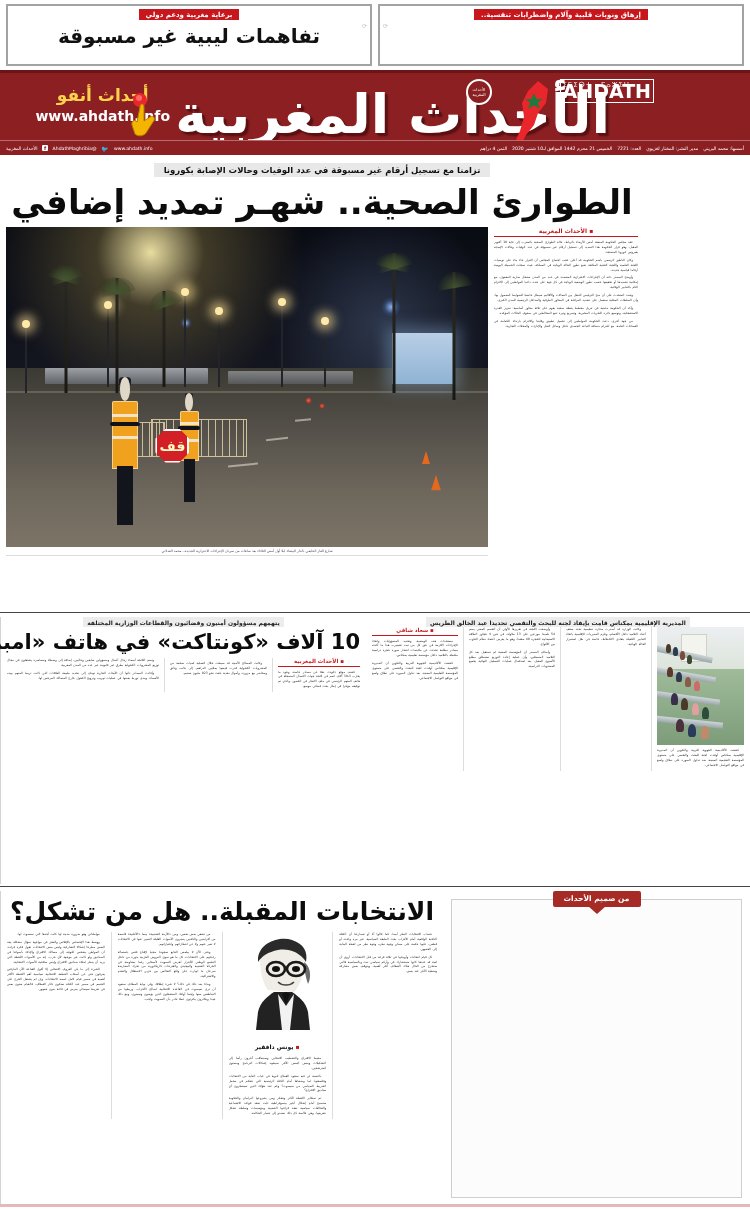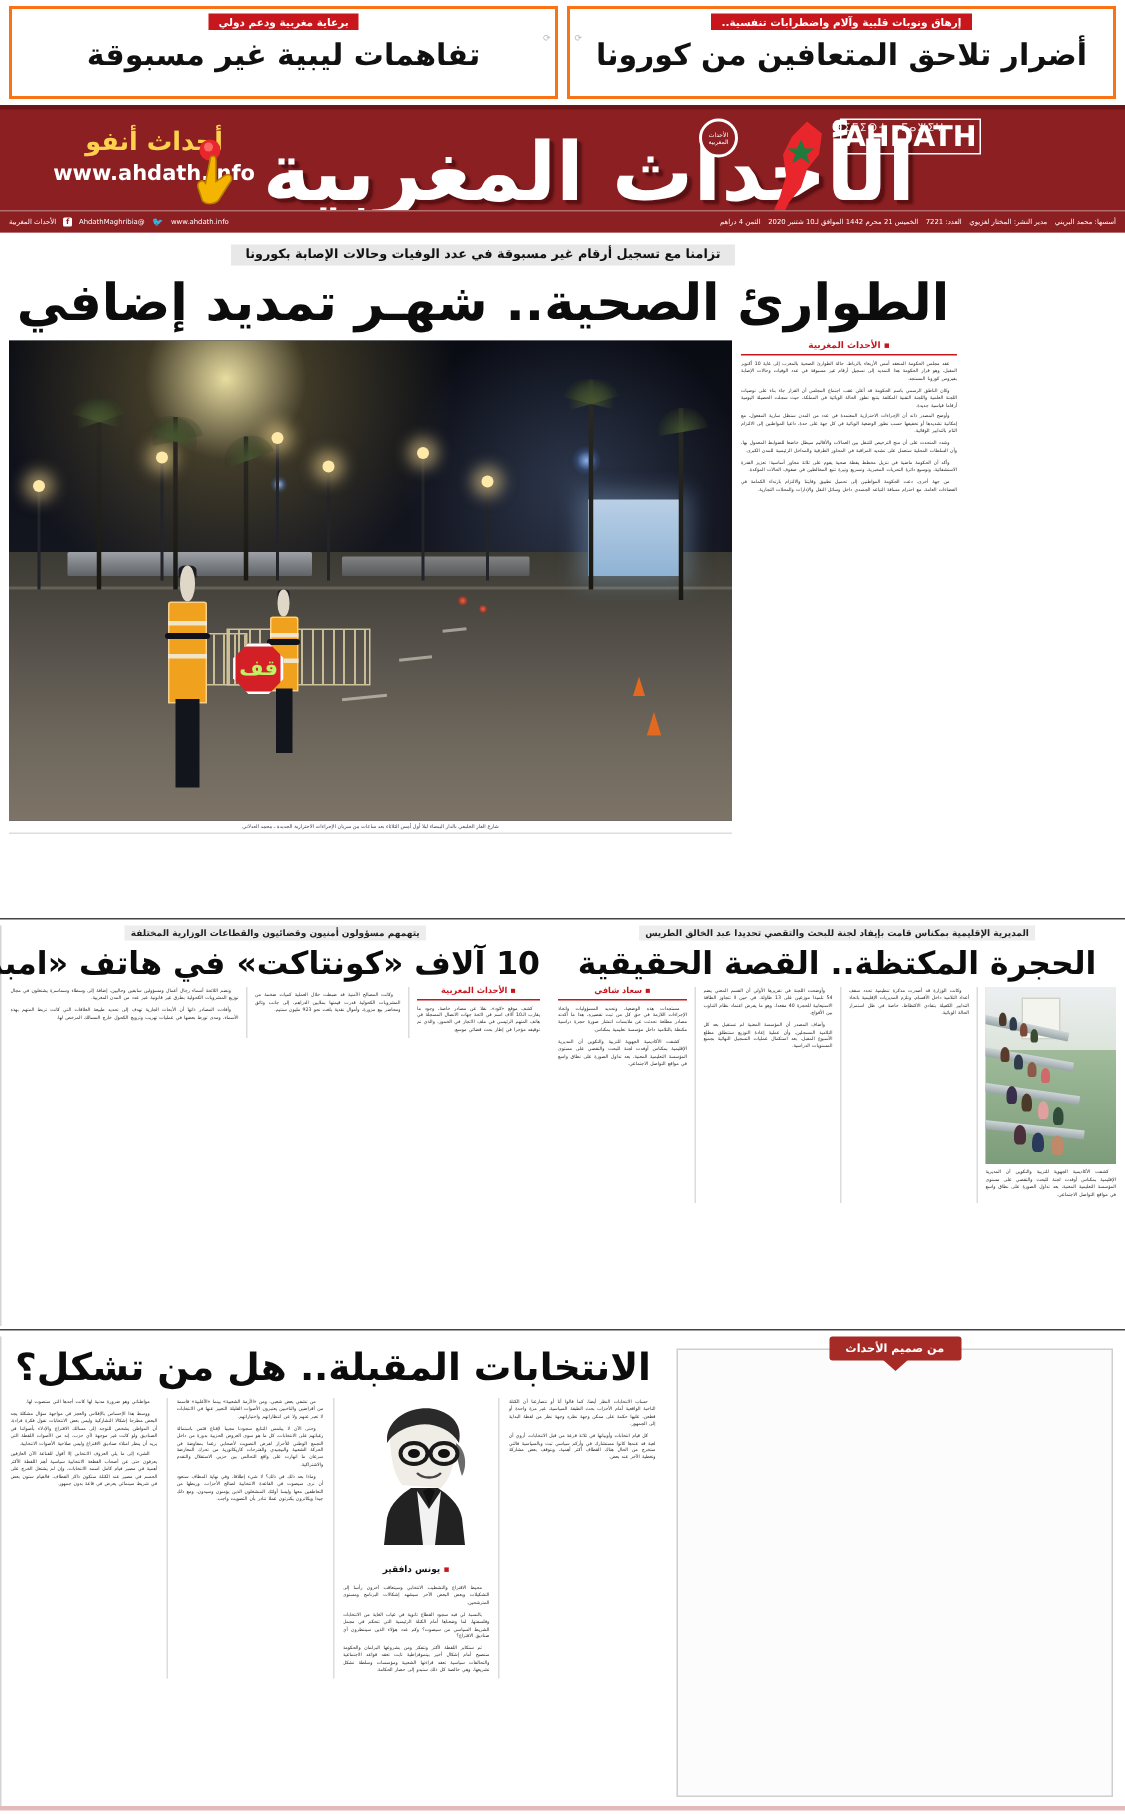--- a/index.html
+++ b/index.html
@@ -25,21 +25,21 @@
   .copy p { margin-bottom: 3px; text-indent: 5px; }
 
   
   .teaser-strip {
     position: absolute; top: 0; left: 0; width: 750px; height: 68px;
     display: flex; flex-direction: row-reverse; gap: 6px;
     padding: 4px 6px 2px 6px;
   }
   .teaser {
     flex: 1; position: relative;
-    border: 2px solid #f97316;
+    border: 2px solid #a3a3a3;
     background: #fff;
     display: flex; flex-direction: column; align-items: center;
     justify-content: flex-start;
     padding-top: 3px;
   }
   .teaser-kicker {
     background: #c8161d; color: #fff;
     font-size: 7px; font-weight: bold;
     padding: 1.5px 7px; letter-spacing: -0.2px;
     white-space: nowrap;
@@ -184,21 +184,21 @@
   .cop .vest-stripe { position:absolute; left:0; width:100%; height:3px; background:#f2f0e6; opacity:.85; }
   .cop .legs { position:absolute; width:58%; height:40%; bottom:0; left:21%; background:#13151d; }
   .cop .head { position:absolute; width:40%; height:16%; top:0; left:30%;
       background:#dfd7c8; border-radius:50%; }
   .cop .cap { position:absolute; width:46%; height:5%; top:0; left:27%;
       background:#1a1c26; border-radius:40% 40% 0 0; }
   .cop .arms { position:absolute; width:118%; height:4px; top:30%; left:-9%;
       background:#10121a; border-radius:2px; }
   .stopsign { position:absolute; background:#d32027; border:2px solid #fff;
       display:flex; align-items:center; justify-content:center;
-      color:#bef264; font-size:14px; font-weight:bold;
+      color:#fef9c3; font-size:14px; font-weight:bold;
       clip-path: polygon(30% 0,70% 0,100% 30%,100% 70%,70% 100%,30% 100%,0 70%,0 30%); }
   .cone { position:absolute; width:0; height:0;
       border-left:4px solid transparent; border-right:4px solid transparent;
       border-bottom:13px solid #e2691f; }
   .taillight { position:absolute; border-radius:50%;
       background: radial-gradient(circle, rgba(255,90,60,1) 0%, rgba(200,40,20,.35) 60%, transparent 75%); }
   .tram { position:absolute; background: linear-gradient(180deg, rgba(190,195,205,.75), rgba(120,128,140,.55));
       border-radius:1px; }
 
   
@@ -304,21 +304,20 @@
 
 <div class="teaser-strip">
   <div class="teaser">
     <span class="teaser-corner tc-r">⟳</span>
     <div class="teaser-kicker">برعاية مغربية ودعم دولي</div>
     <div class="teaser-head">تفاهمات ليبية غير مسبوقة</div>
   </div>
   <div class="teaser">
     <span class="teaser-corner tc-l">⟳</span>
     <div class="teaser-kicker">إرهاق ونوبات قلبية وآلام واضطرابات تنفسية..</div>
-    <div class="teaser-head">أضرار تلاحق المتعافين من كورونا</div>
   </div>
 </div>
 
 <div class="masthead">
 
   <div class="logo-wrap">
     <div class="logo-text">الأحداث المغربية</div>
   </div>
 
   <svg class="logo-map" viewBox="0 0 46 74">
@@ -492,21 +491,20 @@
         </div>
         <div class="copy" id="mr-copy-c">
             <p>كشف موقع «كود»، نقلا عن مصادر خاصة، وجود ما يقارب الـ10 آلاف اسم في لائحة جهات الاتصال المسجلة في هاتف المتهم الرئيسي في ملف الاتجار في الخمور، والذي تم توقيفه مؤخرا في إطار بحث قضائي موسع.</p>
           </div>
       </div>
     </div>
   </div>
 
   <div class="mid-col mid-left">
     <div class="mid-kicker">المديرية الإقليمية بمكناس قامت بإيفاد لجنة للبحث والتقصي تحديدا عبد الخالق الطريس</div>
-    <div class="mid-head">الحجرة المكتظة.. القصة الحقيقية</div>
     <div class="mid-body">
       <div style="width:86px">
         <div class="byline-red">
           <span>▪ </span><span>سعاد شافي</span>
         </div>
         <div class="copy" id="ml-copy-a">
             <p>مستجدات هذه الوضعية، وتحديد المسؤوليات واتخاذ الإجراءات اللازمة في حق كل من ثبت تقصيره، هذا ما أكدته مصادر مطلعة تحدثت عن ملابسات انتشار صورة حجرة دراسية مكتظة بالتلاميذ داخل مؤسسة تعليمية بمكناس.</p>
             <p>كشفت الأكاديمية الجهوية للتربية والتكوين أن المديرية الإقليمية بمكناس أوفدت لجنة للبحث والتقصي على مستوى المؤسسة التعليمية المعنية، بعد تداول الصورة على نطاق واسع في مواقع التواصل الاجتماعي.</p>
           </div>
       </div>

